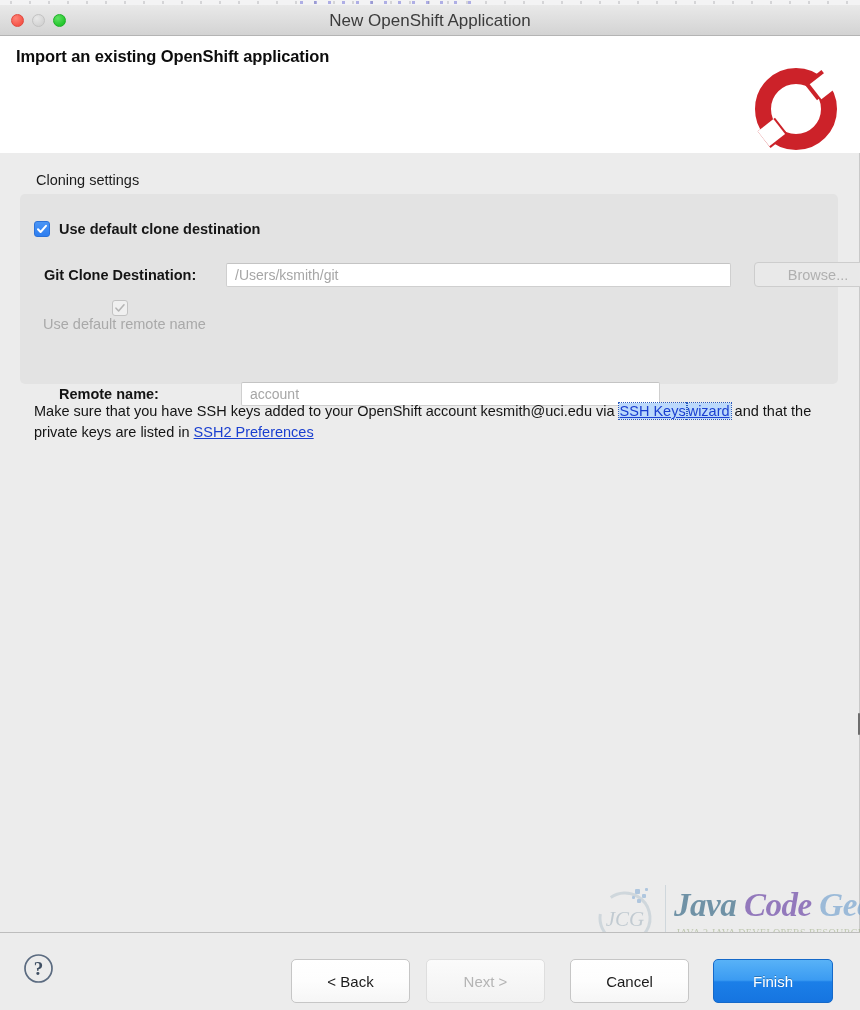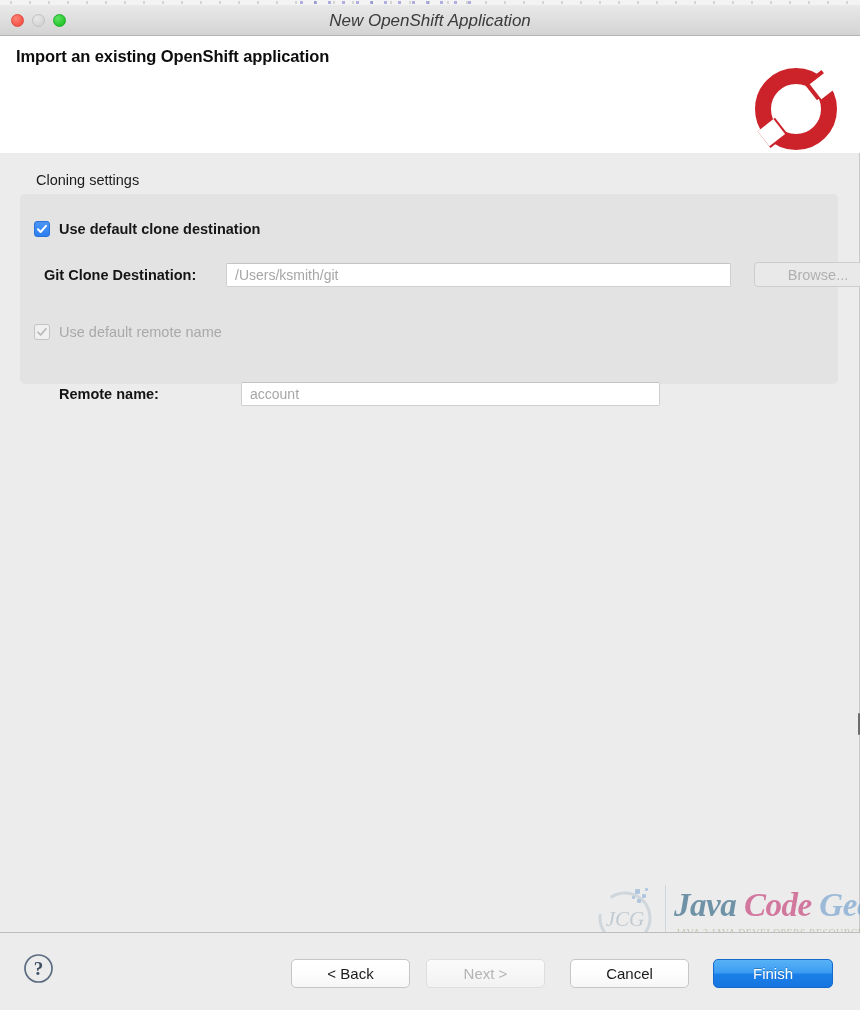--- a/index.html
+++ b/index.html
@@ -56,21 +56,20 @@
 
   
   #titlebar {
     position: absolute;
     top: 5px; left: 0;
     width: 860px;
     height: 31px;
     background: linear-gradient(to bottom, #e9e9e9 0%, #dddddd 55%, #d3d3d3 100%);
     border-bottom: 1px solid #b4b4b4;
     box-sizing: border-box;
-    font-style: italic;
   }
   .lights {
     position: absolute;
     top: 9px; left: 11px;
     display: flex;
     gap: 8px;
   }
   .light {
     width: 13px; height: 13px;
     border-radius: 50%;
@@ -292,21 +291,21 @@
     position: absolute;
     top: 6px; left: 86px;
     font-family: "Liberation Serif", serif;
     font-weight: bold;
     font-style: italic;
     font-size: 33px;
     letter-spacing: -0.5px;
     white-space: nowrap;
   }
   #wm-title .w1 { color: #0c4a6e; }
-  #wm-title .w2 { color: #be185d; }
+  #wm-title .w2 { color: #4c1d95; }
   #wm-title .w3 { color: #5b93c9; }
   #wm-sub {
     position: absolute;
     top: 46px; left: 88px;
     font-family: "Liberation Serif", serif;
     font-size: 10px;
     letter-spacing: 0.4px;
     color: #9aaa7e;
     white-space: nowrap;
   }
@@ -321,21 +320,21 @@
     box-sizing: border-box;
   }
   #help-button {
     position: absolute;
     top: 20px; left: 23px;
     width: 31px; height: 31px;
   }
   .footer-btn {
     position: absolute;
     top: 26px;
-    height: 29px;
+    height: 44px;
     border-radius: 5px;
     box-sizing: border-box;
     display: flex;
     align-items: center;
     justify-content: center;
     font-size: 15px;
   }
   .fb-normal {
     background: linear-gradient(to bottom, #ffffff 0%, #fdfdfd 50%, #f6f6f6 100%);
     border: 1px solid #c6c6c6;
@@ -406,35 +405,38 @@
         </span>
         <span class="cbox-label">Use default clone destination</span>
       </div>
 
       <div class="field-row" style="top:68px; left:24px;">
         <span class="field-label" style="width:182px;">Git Clone Destination:</span>
         <span class="textfield" style="width:505px;">/Users/ksmith/git</span>
         <span class="btn-browse" style="width:128px; margin-left:23px;">Browse...</span>
       </div>
 
-      <div class="checkbox-row" style="top:130px; left:14px;">
+      <div class="checkbox-row" style="top:106px; left:14px;flex-direction:column;">
         <span class="cbox off">
           <svg width="14" height="14" viewBox="0 0 14 14">
             <path d="M3 7.2 L5.6 10 L11 3.8" fill="none" stroke="#b5b5b5" stroke-width="1.6" stroke-linecap="round" stroke-linejoin="round"></path>
           </svg>
         </span>
         <span class="cbox-label dim">Use default remote name</span>
       </div>
 
       <div class="field-row" style="top:152px; left:39px;margin-top:36px;">
         <span class="field-label" style="width:182px;">Remote name:</span>
         <span class="textfield" style="width:419px;">account</span>
       </div>
     </div>
 
+    <div id="ssh-note">
+      <span>Make sure that you have SSH keys added to your OpenShift account </span><span>kesmith@uci.edu</span><span> via </span><a class="lnk focused">SSH Keys</a><a class="lnk focused">wizard</a><span> and that the private keys are listed in </span><a class="lnk">SSH2 Preferences</a>
+    </div>
 
     <div id="watermark">
       <svg id="wm-ring" viewBox="0 0 62 62">
         <circle cx="31" cy="33" r="25" fill="none" stroke="#b9c6cf" stroke-width="3" stroke-dasharray="108 20" transform="rotate(-60 31 33)"></circle>
         <text x="31" y="41" text-anchor="middle" font-family="Liberation Serif, serif" font-size="21" font-style="italic" fill="#9fb0bc">JCG</text>
         <g fill="#7fa8d4">
           <rect x="41" y="4" width="5" height="5" rx="1"></rect>
           <rect x="48" y="9" width="4" height="4" rx="1"></rect>
           <rect x="43" y="14" width="4" height="4" rx="1"></rect>
           <rect x="51" y="3" width="3" height="3" rx="1"></rect>

